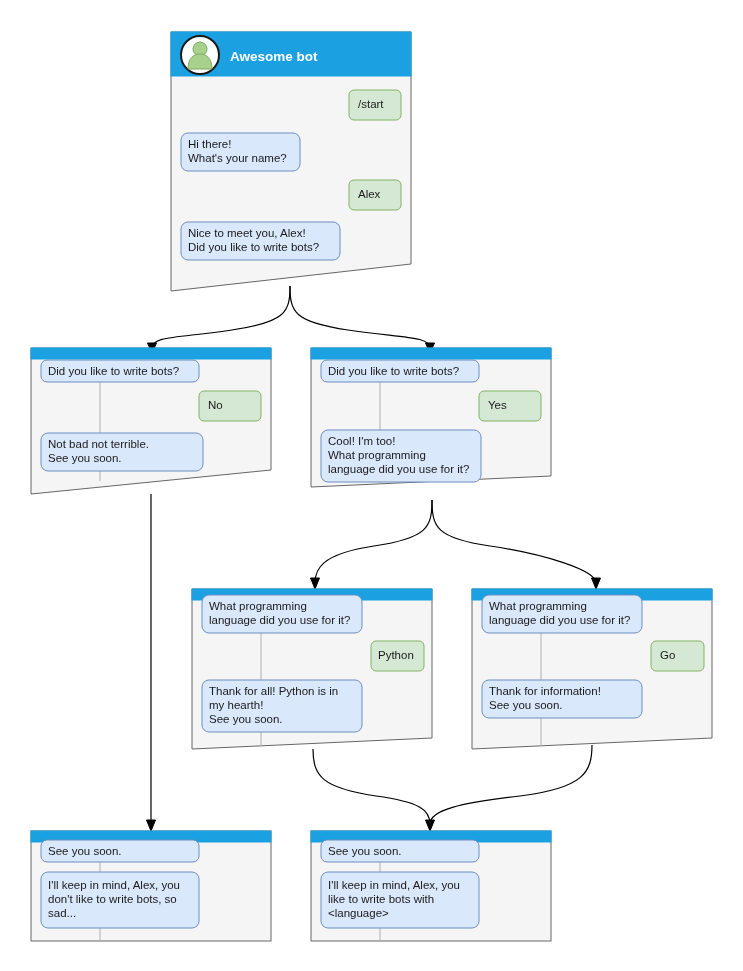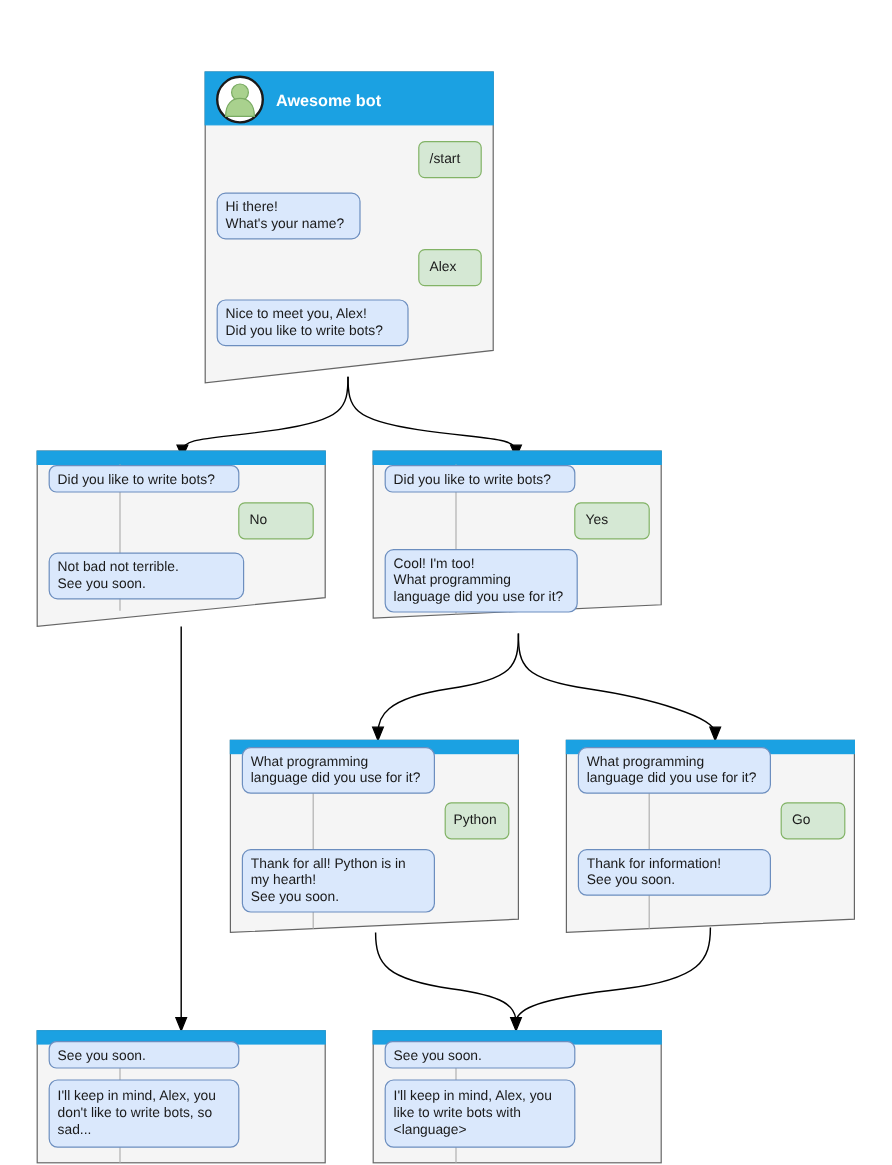--- a/index.html
+++ b/index.html
@@ -10,21 +10,20 @@
   body {
     width: 743px;
     height: 971px;
     font-family: "Liberation Sans", sans-serif;
     overflow: hidden;
   }
   #canvas {
     position: relative;
     width: 743px;
     height: 790px;
-    margin-top: 28px;
   }
   svg.flow {
     position: absolute;
     top: 0;
     left: 0;
     width: 743px;
     height: 971px;
   }
   .card-body      { fill: #f5f5f5; stroke: #666666; stroke-width: 1; }
   .card-header    { fill: #1ba1e2; stroke: #1ba1e2; stroke-width: 1; }

